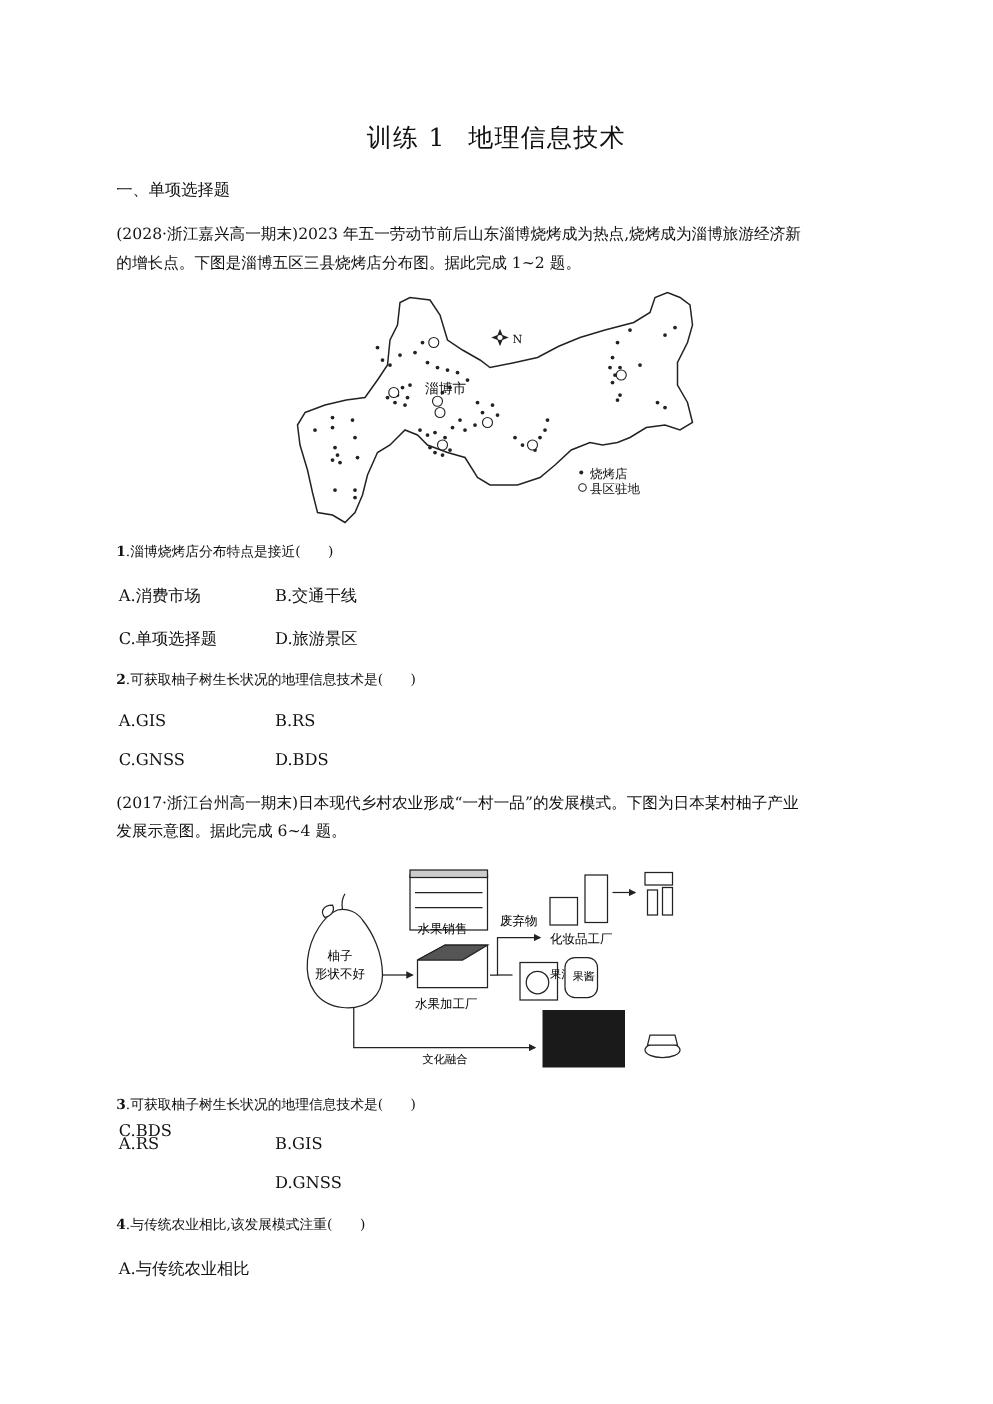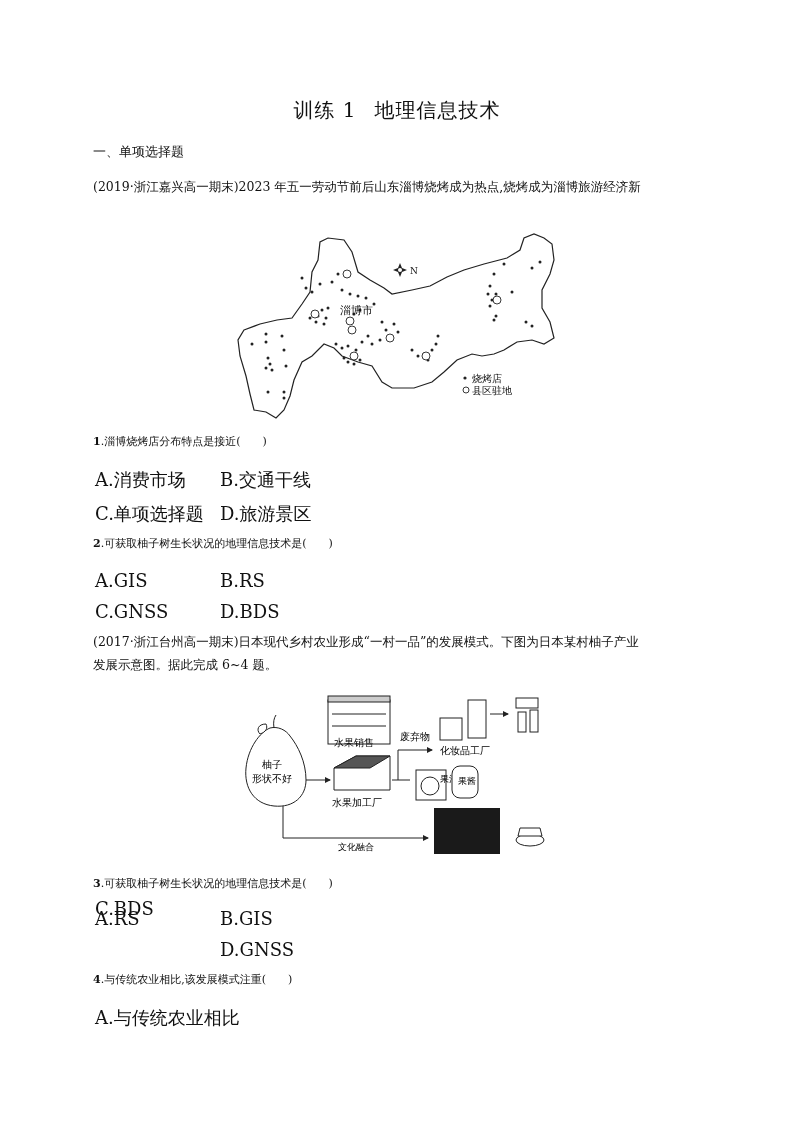--- a/index.html
+++ b/index.html
@@ -4,33 +4,34 @@
 <style>
   html, body { margin: 0; padding: 0; background: #ffffff; }
   body { width: 794px; height: 1123px; position: relative; overflow: hidden; color: #111; font-family: "DejaVu Serif", "Liberation Serif", serif; }
   .abs { position: absolute; }
   .title { left: 0; width: 794px; top: 97px; text-align: center; font-size: 20px; letter-spacing: 1px; }
   .title .sp { display: inline-block; width: 18px; }
   .section { left: 93px; top: 143px; font-size: 13px; }
   .passage { left: 93px; width: 610px; font-size: 12.5px; line-height: 23px; }
   .q { left: 93px; font-size: 11px; }
   .q b { font-weight: bold; }
-  .opt { font-size: 18px; }
+  .opt { font-size: 13px; }
   .map { left: 232px; top: 232px; }
   .flow { left: 240px; top: 688px; }
 </style>
 </head>
 <body>
 
 <div class="abs title"><span>训练 1</span><span class="sp"></span><span>地理信息技术</span></div>
 
 <div class="abs section">一、单项选择题</div>
 
 <div class="abs passage" style="top:175px">
-  <div>(2019·浙江嘉兴高一期末)2023 年五一劳动节前后山东淄博烧烤成为热点,烧烤成为淄博旅游经济新</div>
+  <div>(2028·浙江嘉兴高一期末)2023 年五一劳动节前后山东淄博烧烤成为热点,烧烤成为淄博旅游经济新</div>
+  <div>的增长点。下图是淄博五区三县烧烤店分布图。据此完成 1~2 题。</div>
 </div>
 
 <svg class="abs map" width="330" height="190" viewBox="0 0 330 190">
   <path d="M12,98 L28,92 L45,88 L60,86 L70,72 L78,60 L80,40 L86,28 L88,10 L96,6 L112,8 L120,20 L126,40 L138,48 L152,56 L160,62 L180,58 L198,54 L215,45 L232,38 L252,32 L275,26 L288,18 L292,6 L302,2 L312,6 L320,12 L322,28 L318,42 L310,58 L310,76 L318,90 L322,106 L312,112 L300,108 L285,110 L272,118 L262,122 L250,124 L240,122 L225,128 L212,140 L200,150 L182,156 L160,156 L150,150 L140,134 L126,130 L110,124 L102,116 L92,112 L80,124 L70,130 L62,148 L58,164 L52,178 L44,186 L34,180 L22,178 L18,162 L14,144 L8,124 L6,108 Z" fill="#fff" stroke="#222" stroke-width="1.2"></path>
   <g fill="#222">
     <circle cx="100" cy="50" r="1.5"></circle>
       <circle cx="106" cy="42" r="1.5"></circle>
       <circle cx="110" cy="58" r="1.5"></circle>
       <circle cx="118" cy="62" r="1.5"></circle>
       <circle cx="126" cy="64" r="1.5"></circle>

